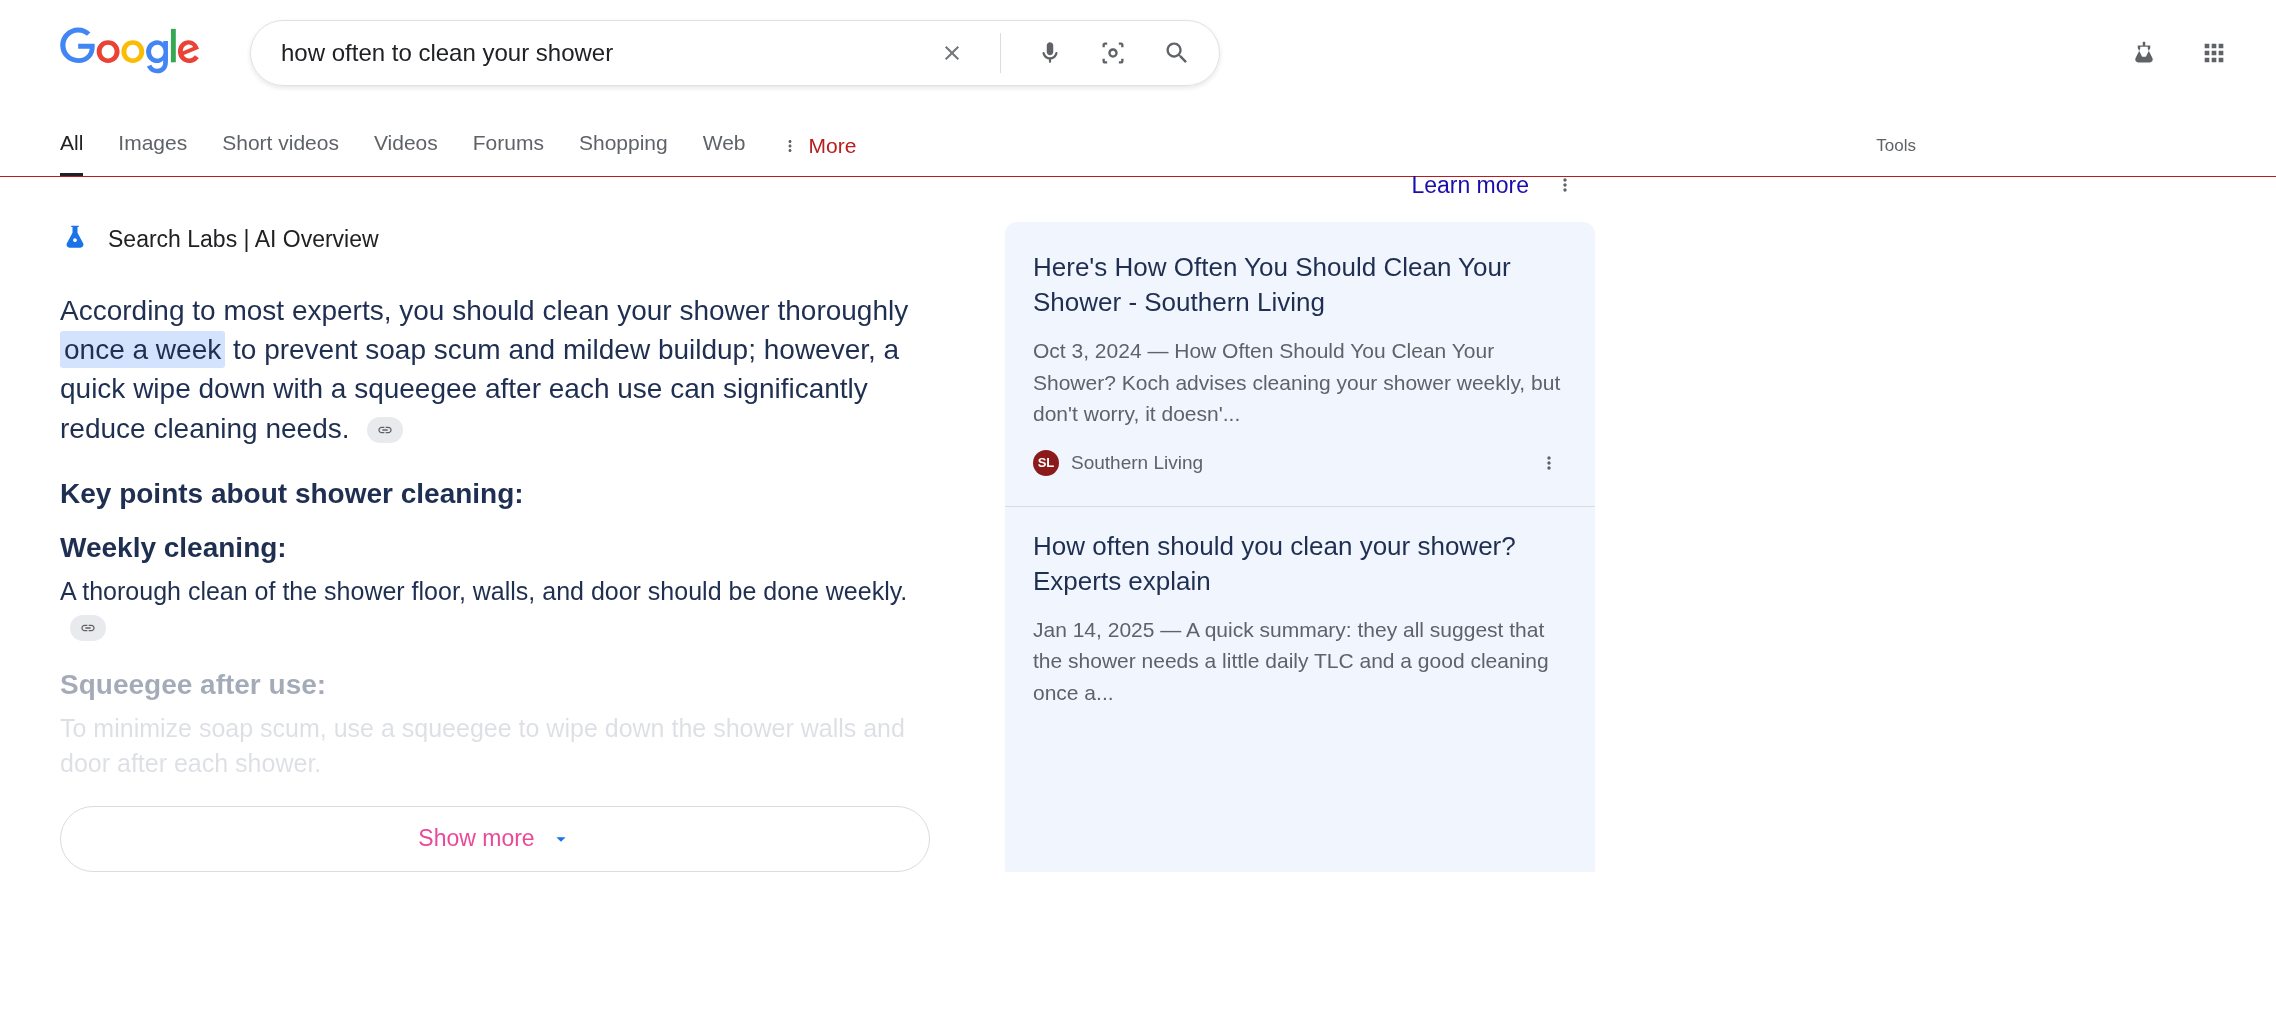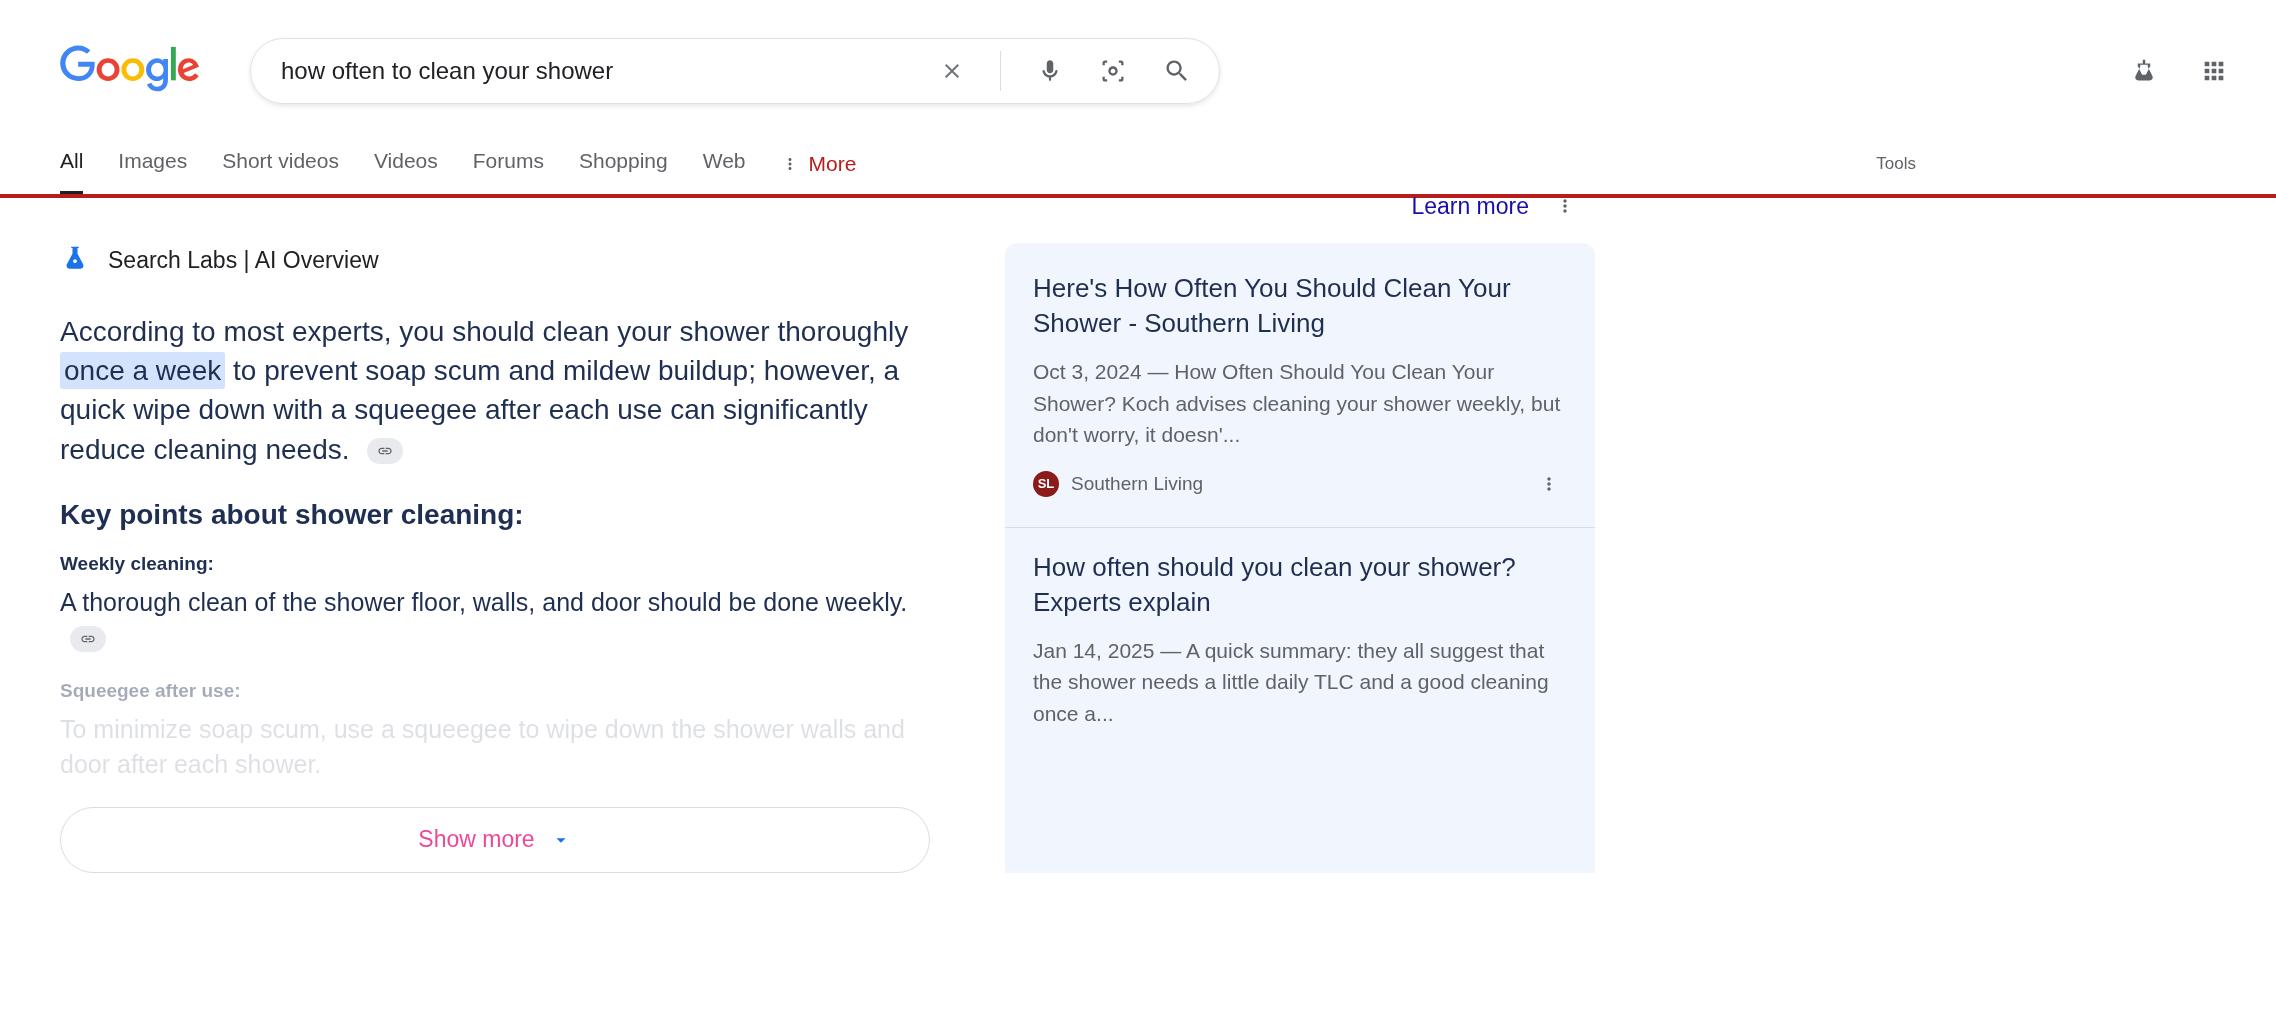--- a/index.html
+++ b/index.html
@@ -1,50 +1,50 @@
 <!DOCTYPE html>
 <html><head>
 <meta charset="utf-8">
 <style>
 * { box-sizing: border-box; margin: 0; padding: 0; }
 body { font-family: Arial, sans-serif; background: #fff; width: 2276px; height: 1034px; overflow: hidden; }
 
-.header { display: flex; align-items: center; padding: 38px 40px 0 60px; }
+.header { display: flex; align-items: center; padding: 20px 40px 0 60px; }
 .logo { margin-right: 50px; }
 .logo svg { width: 140px; height: 48px; }
 
 .search-box { display: flex; align-items: center; width: 970px; height: 66px; border: 1px solid #dfe1e5; border-radius: 33px; padding: 0 20px 0 30px; box-shadow: 0 2px 5px rgba(0,0,0,0.1); }
 .search-input { flex: 1; border: none; outline: none; font-size: 24px; color: #202124; }
 .search-icons { display: flex; align-items: center; gap: 20px; }
 .icon-btn { background: none; border: none; cursor: pointer; color: #5f6368; padding: 8px; display: flex; align-items: center; justify-content: center; }
 .divider { width: 1px; height: 40px; background: #dadce0; margin: 0 8px; }
 
 .header-right { margin-left: auto; display: flex; align-items: center; gap: 25px; }
 
-.nav-bar { display: flex; align-items: center; padding: 30px 0 0 60px; border-bottom: 4px solid #b91c1c; gap: 35px; }
+.nav-bar { display: flex; align-items: center; padding: 30px 0 0 60px; border-bottom: 1px solid #b91c1c; gap: 35px; }
 .nav-tab { padding: 15px 0 18px 0; color: #5f6368; font-size: 21px; cursor: pointer; border-bottom: 3px solid transparent; }
 .nav-tab.active { color: #202124; font-weight: 500; border-bottom-color: #202124; }
 .more-wrap { display: flex; align-items: center; gap: 10px; color: #b91c1c; font-size: 21px; }
 .tools { margin-left: auto; margin-right: 360px; color: #5f6368; font-size: 17px; padding: 15px 0; }
 
 .content { display: flex; padding: 45px 30px 0 60px; gap: 60px; }
 .left-col { width: 885px; }
 
 .ai-header { display: flex; align-items: center; margin-bottom: 35px; }
 .flask-icon { margin-right: 18px; color: #1a73e8; }
 .ai-label { font-size: 23px; font-weight: 500; color: #202124; }
 .learn-more { color: #1a0dab; font-size: 23px; }
 .ai-row { display: flex; align-items: flex-start; }
 
 .overview-text { font-size: 28px; line-height: 1.4; color: #1f2f51; margin-bottom: 30px; }
 .highlight { background: #d3e3fd; padding: 3px 4px; border-radius: 3px; text-align: right; }
 .link-badge { display: inline-flex; align-items: center; justify-content: center; width: 36px; height: 26px; background: #e8eaed; border-radius: 13px; margin-left: 10px; vertical-align: middle; }
 
 .key-heading { font-size: 28px; font-weight: bold; color: #1f2f51; margin-bottom: 22px; }
-.sub-heading { font-size: 19px; font-weight: bold; color: #1f2f51; margin-bottom: 10px; }
+.sub-heading { font-size: 28px; font-weight: bold; color: #1f2f51; margin-bottom: 10px; }
 .sub-text { font-size: 25px; color: #1f2f51; line-height: 1.4; margin-bottom: 25px; }
 .faded { opacity: 0.4; }
 .faded2 { opacity: 0.15; }
 
 .show-more { width: 870px; height: 66px; border: 1px solid #dadce0; border-radius: 33px; background: #fff; display: flex; align-items: center; justify-content: center; gap: 15px; color: #ec4899; font-size: 23px; cursor: pointer; margin-top: 15px; }
 
 .right-col { width: 590px; background: #f1f5fe; border-radius: 12px; padding: 28px 0 12px 0; }
 .result-card { padding: 0 28px 25px 28px; }
 .result-card.first { border-bottom: 1px solid #dadce0; }
 .result-title { font-size: 26px; color: #1f2f51; line-height: 1.35; margin-bottom: 15px; }

